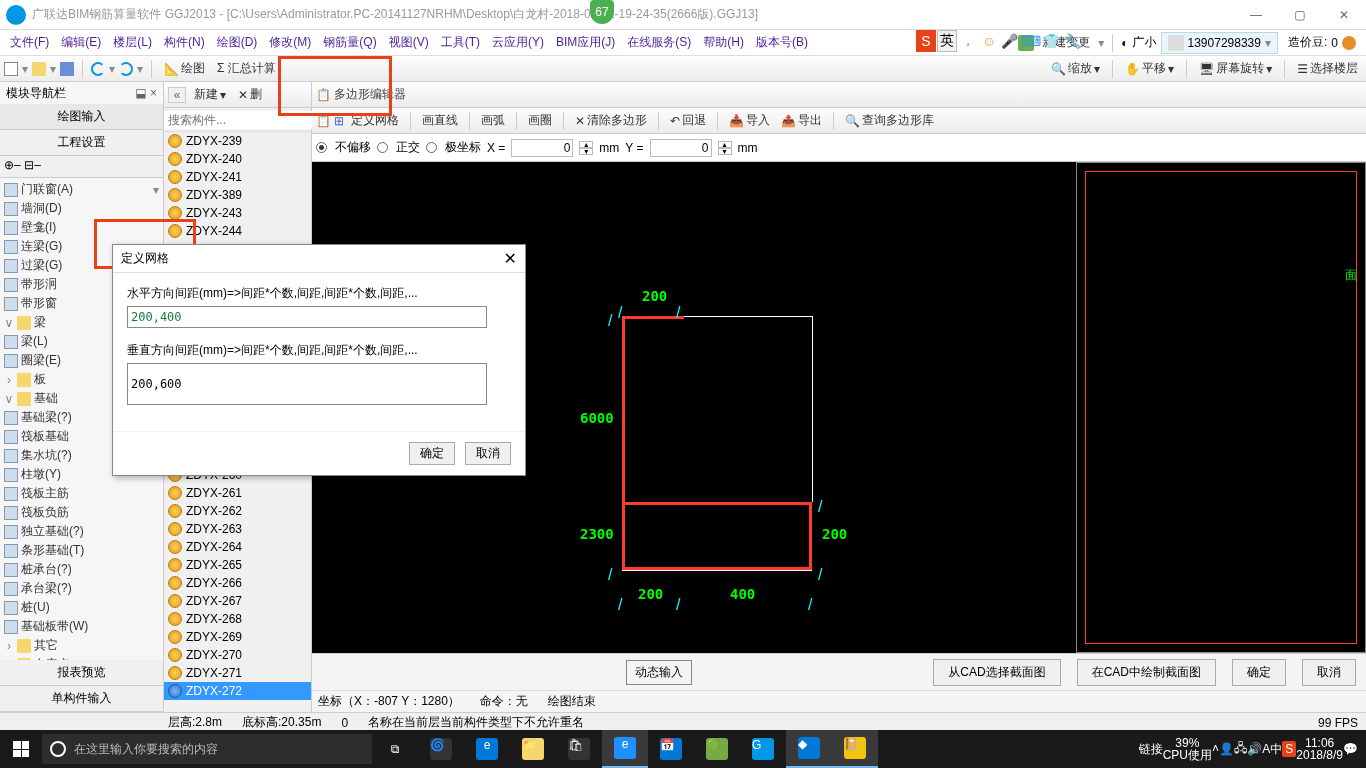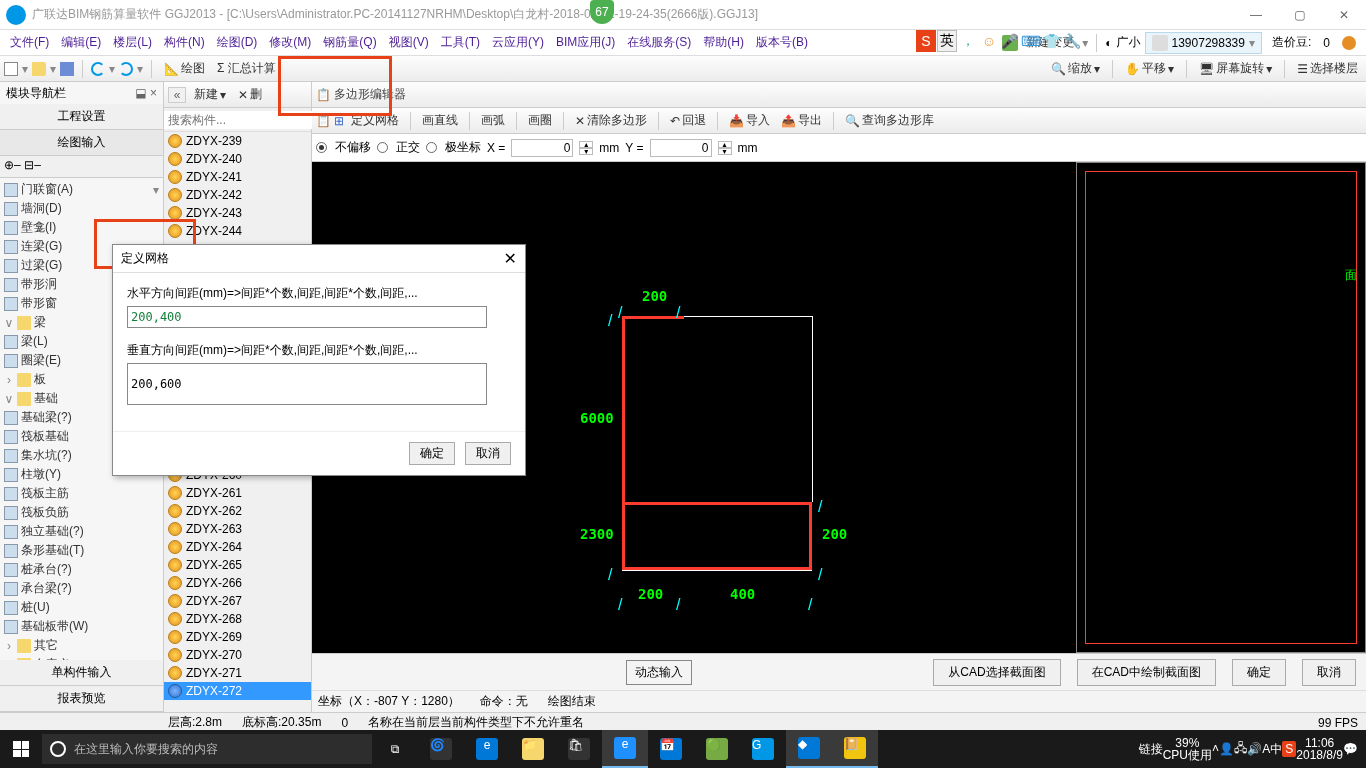--- a/index.html
+++ b/index.html
@@ -14,21 +14,21 @@
 .winbtn.close::before { content: "✕"; }
 .winbtn.min::before { content: "—"; }
 
 .menubar { height: 26px; background: #fff; display: flex; align-items: center; padding: 0 4px; border-bottom: 1px solid #ddd; }
 .menu-item { padding: 2px 6px; color: #4c1d95; }
 .menu-right { margin-left: auto; display: flex; align-items: center; gap: 4px; }
 .ico { width: 16px; height: 16px; display: inline-block; }
 .ico.green-plus { background: #6ab04c; border-radius: 2px; }
 .user-badge { background: #eaf4fb; padding: 2px 6px; border: 1px solid #b9d9eb; display: flex; align-items: center; gap: 4px; }
 .avatar { width: 16px; height: 16px; background: #ddd; border-radius: 2px; }
-.credit { display: flex; align-items: center; gap: 12px; margin: 0 6px; }
+.credit { display: flex; align-items: center; gap: 4px; margin: 0 6px; }
 .bean { width: 14px; height: 14px; background: #e58e26; border-radius: 50%; }
 
 .toolbar1 { height: 26px; background: linear-gradient(#fdfdfd,#ececec); display: flex; align-items: center; padding: 0 4px; gap: 4px; border-bottom: 1px solid #ccc; }
 .tbtn { padding: 2px 4px; color: #333; display: inline-flex; align-items: center; gap: 2px; }
 .sep { width: 1px; height: 18px; background: #ccc; margin: 0 4px; }
 .ico.new { width:14px;height:14px;background:#fff;border:1px solid #888; }
 .ico.open { width:14px;height:14px;background:#f6d76e;border-radius:0 2px 2px 0; }
 .ico.save { width:14px;height:14px;background:#6c8cd5; }
 .ico.undo { width:14px;height:14px;border:2px solid #0097e6;border-radius:50%;border-right-color:transparent; }
 .ico.redo { width:14px;height:14px;border:2px solid #0097e6;border-radius:50%;border-left-color:transparent; }
@@ -205,22 +205,22 @@
 <div class="polygon-editor-hl" style="left:278px; top:56px; width:114px; height:60px;"></div>
 <div class="grid-hl" style="left:94px; top:219px; width:102px; height:50px;"></div>
 
 <div class="mainrow">
 
   <div class="leftpanel">
     <div class="panel-header">
       <span>模块导航栏</span>
       <span class="x">⬓ ×</span>
     </div>
+    <div class="panel-tab active">绘图输入</div>
     <div class="panel-tab">工程设置</div>
-    <div class="panel-tab active">绘图输入</div>
     <div style="height:22px;background:#f0f0f0;border-bottom:1px solid #ccc;padding:2px 4px;">
       <span>⊕–</span>
       <span>⊟–</span>
     </div>
     <div class="tree">
       <div class="node ind3">
           <span class="tree-ico file"></span>
           <span>门联窗(A)</span>
           <span style="margin-left:auto;color:#888">▾</span>
         </div>
@@ -324,22 +324,22 @@
           <span class="tree-ico folder"></span>
           <span>其它</span>
         </div>
       <div class="node ind1">
           <span class="exp">∨</span>
           <span class="tree-ico folder"></span>
           <span>自定义</span>
         </div>
 
     </div>
+    <div class="panel-tab">报表预览</div>
     <div class="panel-tab">单构件输入</div>
-    <div class="panel-tab">报表预览</div>
   </div>
 
   <div class="midcol">
     <div class="mid-toolbar">
       <span class="scroll-arrow">«</span>
       <span class="tbtn"><span>新建</span> ▾</span>
       <span class="tbtn">✕ <span>删</span></span>
     </div>
     <div class="search-row">
       <input placeholder="搜索构件..." style="">
@@ -353,21 +353,21 @@
       <div class="item">
           <span class="bullet"></span>
           <span>ZDYX-240</span>
         </div>
       <div class="item">
           <span class="bullet"></span>
           <span>ZDYX-241</span>
         </div>
       <div class="item">
           <span class="bullet"></span>
-          <span>ZDYX-242</span>
+          <span>ZDYX-389</span>
         </div>
       <div class="item">
           <span class="bullet"></span>
           <span>ZDYX-243</span>
         </div>
       <div class="item">
           <span class="bullet"></span>
           <span>ZDYX-244</span>
         </div>
       <div style="height:208px"></div>

